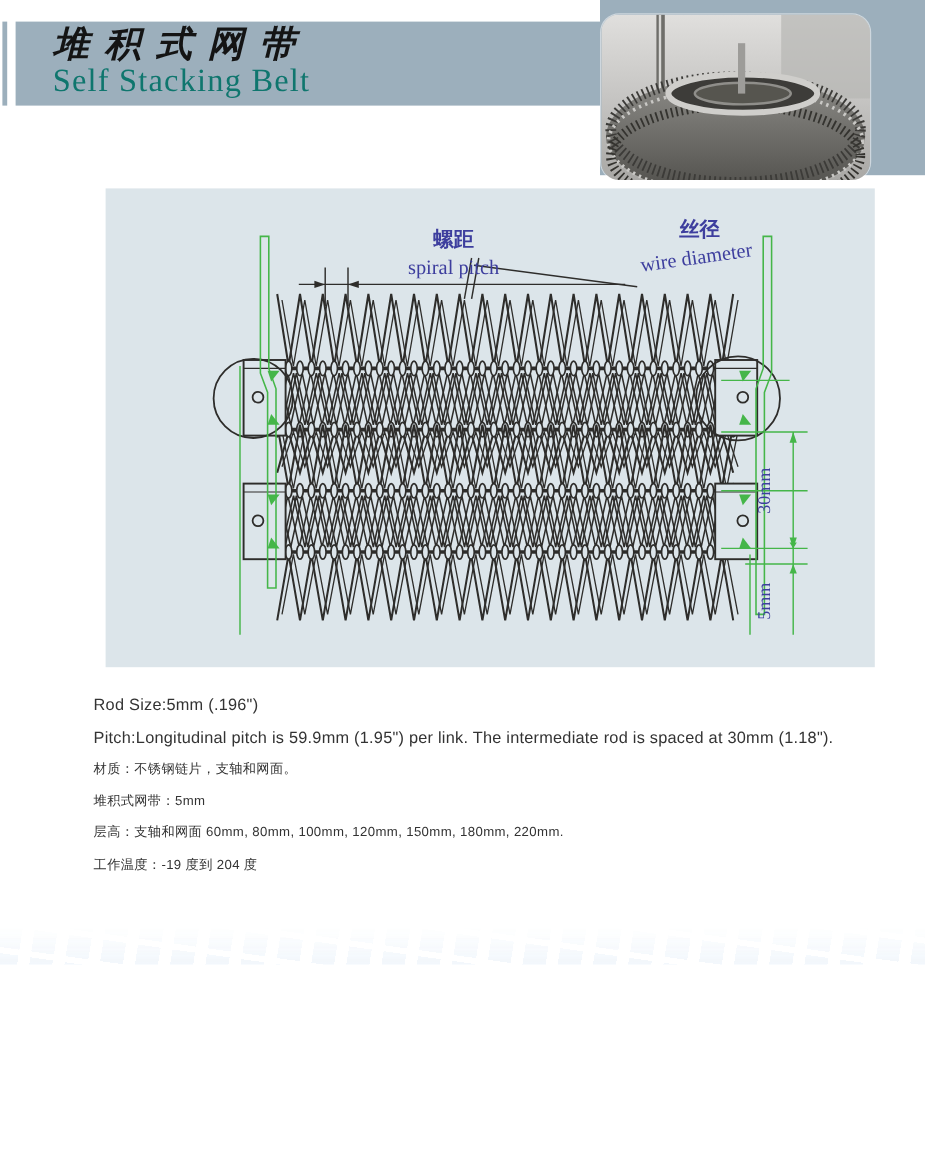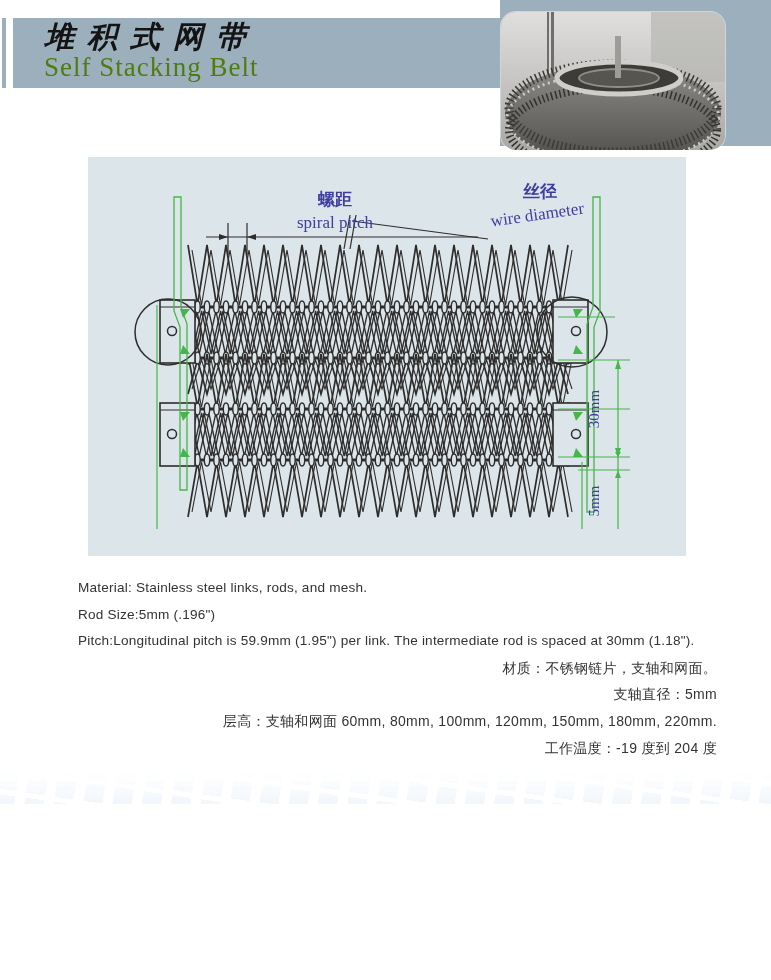--- a/index.html
+++ b/index.html
@@ -6,36 +6,36 @@
   #page{position:relative;width:771px;height:804px;background:#fff;overflow:hidden;
         font-family:"Liberation Sans",sans-serif;}
 
   
   .accent-stripe{position:absolute;left:2px;top:18px;width:4px;height:70px;}
   .header-band{position:absolute;left:13px;top:18px;right:0;height:70px;}
   .corner-band{position:absolute;right:0;top:0;width:271px;height:146px;}
   .title-zh{position:absolute;left:44px;top:17px;font-family:"DejaVu Serif",serif;
             font-weight:700;font-style:italic;font-size:30px;letter-spacing:13px;color:#141414;}
   .title-en{position:absolute;left:44px;top:52px;font-family:"Liberation Serif",serif;
-            font-size:27px;color:#4d7c0f;letter-spacing:1px;}
+            font-size:27px;color:#0f766e;letter-spacing:1px;}
   .photo{position:absolute;left:501px;top:12px;width:224px;height:138px;border-radius:15px;
          overflow:hidden;box-shadow:0 0 0 1px rgba(255,255,255,.5);}
 
   
   .diagram{position:absolute;left:88px;top:157px;width:598px;height:399px;background:#dce5ea;}
   .diagram svg{display:block}
   .dim-zh{font-family:"DejaVu Serif",serif;font-weight:700;font-size:17px;}
   .dim-en{font-family:"Liberation Serif",serif;font-size:17px;}
   .dim-mm{font-family:"Liberation Serif",serif;font-size:15px;}
 
   
   .specs{position:absolute;left:4px;top:575px;width:713px;z-index:2;}
   .specs p{margin:0;text-indent:74px;line-height:26.6px;font-size:13.6px;color:#333;
            text-align:justify;letter-spacing:.2px;}
-  .specs p.cjk{font-size:14px;text-align:right;letter-spacing:.3px;}
+  .specs p.cjk{font-size:11px;text-align:left;letter-spacing:.3px;}
 
   
   .watermark{position:absolute;left:0;right:0;top:772px;height:208px;z-index:1;opacity:.85;
     background-image:
       repeating-linear-gradient(8deg,#fff 0 5px,rgba(255,255,255,0) 5px 23px),
       repeating-linear-gradient(99deg,rgba(143,186,227,.55) 0 19px,rgba(143,186,227,0) 19px 29px);
     -webkit-mask-image:linear-gradient(to top,#000 40%,transparent 100%);
             mask-image:linear-gradient(to top,#000 40%,transparent 100%);}
 </style>
 </head>
@@ -69,21 +69,21 @@
       <ellipse cx="112" cy="102" rx="108" ry="50" fill="url(#drum)"></ellipse>
       <ellipse cx="112" cy="96" rx="104" ry="44" fill="none" stroke="#3c3b38" stroke-width="9" stroke-dasharray="1.5 2.8"></ellipse>
       <ellipse cx="112" cy="106" rx="106" ry="44" fill="none" stroke="#c9c8c5" stroke-width="3" stroke-dasharray="2 3.5"></ellipse>
       <ellipse cx="112" cy="118" rx="104" ry="42" fill="none" stroke="#34332f" stroke-width="8" stroke-dasharray="1.5 2.8"></ellipse>
       <ellipse cx="118" cy="66" rx="62" ry="16" fill="#3d3c39" stroke="#cfcecb" stroke-width="5"></ellipse>
       <ellipse cx="118" cy="66" rx="40" ry="9" fill="#56554f" stroke="#8f8e8a" stroke-width="2"></ellipse>
       <rect x="114" y="24" width="6" height="42" fill="#9d9c99"></rect>
     </svg>
   </div>
 
-  <div class="diagram" style="background: rgb(220, 229, 234);">
+  <div class="diagram" style="background: rgb(220, 229, 234); padding-left: 43px;">
     <svg id="mesh-svg" width="598" height="399" viewBox="0 0 598 399">
 
       <g id="gen">
           <path d="M100.0,88 L109.5,148 L119.0,88 L128.5,148 L138.0,88 L147.5,148 L157.0,88 L166.5,148 L176.0,88 L185.5,148 L195.0,88 L204.5,148 L214.0,88 L223.5,148 L233.0,88 L242.5,148 L252.0,88 L261.5,148 L271.0,88 L280.5,148 L290.0,88 L299.5,148 L309.0,88 L318.5,148 L328.0,88 L337.5,148 L347.0,88 L356.5,148 L366.0,88 L375.5,148 L385.0,88 L394.5,148 L404.0,88 L413.5,148 L423.0,88 L432.5,148 L442.0,88 L451.5,148 L461.0,88 L470.5,148 L480.0,88 " fill="none" stroke="#2e2d2b" stroke-width="1.7"></path>
           <path d="M104.0,93 L113.5,148 L123.0,93 L132.5,148 L142.0,93 L151.5,148 L161.0,93 L170.5,148 L180.0,93 L189.5,148 L199.0,93 L208.5,148 L218.0,93 L227.5,148 L237.0,93 L246.5,148 L256.0,93 L265.5,148 L275.0,93 L284.5,148 L294.0,93 L303.5,148 L313.0,93 L322.5,148 L332.0,93 L341.5,148 L351.0,93 L360.5,148 L370.0,93 L379.5,148 L389.0,93 L398.5,148 L408.0,93 L417.5,148 L427.0,93 L436.5,148 L446.0,93 L455.5,148 L465.0,93 L474.5,148 L484.0,93 " fill="none" stroke="#2e2d2b" stroke-width="1.1"></path>
           <path d="M100.0,237 L109.5,203 L119.0,237 L128.5,203 L138.0,237 L147.5,203 L157.0,237 L166.5,203 L176.0,237 L185.5,203 L195.0,237 L204.5,203 L214.0,237 L223.5,203 L233.0,237 L242.5,203 L252.0,237 L261.5,203 L271.0,237 L280.5,203 L290.0,237 L299.5,203 L309.0,237 L318.5,203 L328.0,237 L337.5,203 L347.0,237 L356.5,203 L366.0,237 L375.5,203 L385.0,237 L394.5,203 L404.0,237 L413.5,203 L423.0,237 L432.5,203 L442.0,237 L451.5,203 L461.0,237 L470.5,203 L480.0,237 " fill="none" stroke="#2e2d2b" stroke-width="1.7"></path>
           <path d="M104.0,232 L113.5,203 L123.0,232 L132.5,203 L142.0,232 L151.5,203 L161.0,232 L170.5,203 L180.0,232 L189.5,203 L199.0,232 L208.5,203 L218.0,232 L227.5,203 L237.0,232 L246.5,203 L256.0,232 L265.5,203 L275.0,232 L284.5,203 L294.0,232 L303.5,203 L313.0,232 L322.5,203 L332.0,232 L341.5,203 L351.0,232 L360.5,203 L370.0,232 L379.5,203 L389.0,232 L398.5,203 L408.0,232 L417.5,203 L427.0,232 L436.5,203 L446.0,232 L455.5,203 L465.0,232 L474.5,203 L484.0,232 " fill="none" stroke="#2e2d2b" stroke-width="1.1"></path>
           <path d="M97.0,154 L106.5,197 L116.0,154 L125.5,197 L135.0,154 L144.5,197 L154.0,154 L163.5,197 L173.0,154 L182.5,197 L192.0,154 L201.5,197 L211.0,154 L220.5,197 L230.0,154 L239.5,197 L249.0,154 L258.5,197 L268.0,154 L277.5,197 L287.0,154 L296.5,197 L306.0,154 L315.5,197 L325.0,154 L334.5,197 L344.0,154 L353.5,197 L363.0,154 L372.5,197 L382.0,154 L391.5,197 L401.0,154 L410.5,197 L420.0,154 L429.5,197 L439.0,154 L448.5,197 L458.0,154 L467.5,197 L477.0,154 L486.5,197 " fill="none" stroke="#2e2d2b" stroke-width="1.3"></path>
           <path d="M101.8,154 L111.3,197 L120.8,154 L130.3,197 L139.8,154 L149.3,197 L158.8,154 L168.3,197 L177.8,154 L187.3,197 L196.8,154 L206.3,197 L215.8,154 L225.3,197 L234.8,154 L244.3,197 L253.8,154 L263.3,197 L272.8,154 L282.3,197 L291.8,154 L301.3,197 L310.8,154 L320.3,197 L329.8,154 L339.3,197 L348.8,154 L358.3,197 L367.8,154 L377.3,197 L386.8,154 L396.3,197 L405.8,154 L415.3,197 L424.8,154 L434.3,197 L443.8,154 L453.3,197 L462.8,154 L472.3,197 L481.8,154 " fill="none" stroke="#2e2d2b" stroke-width="1.3"></path>
           <path d="M99.4,197 L108.9,154 L118.4,197 L127.9,154 L137.4,197 L146.9,154 L156.4,197 L165.9,154 L175.4,197 L184.9,154 L194.4,197 L203.9,154 L213.4,197 L222.9,154 L232.4,197 L241.9,154 L251.4,197 L260.9,154 L270.4,197 L279.9,154 L289.4,197 L298.9,154 L308.4,197 L317.9,154 L327.4,197 L336.9,154 L346.4,197 L355.9,154 L365.4,197 L374.9,154 L384.4,197 L393.9,154 L403.4,197 L412.9,154 L422.4,197 L431.9,154 L441.4,197 L450.9,154 L460.4,197 L469.9,154 L479.4,197 L488.9,154 " fill="none" stroke="#2e2d2b" stroke-width="1.3"></path>
@@ -321,23 +321,22 @@
       <text class="dim-zh" x="247" y="48" fill="#3d3e9e" text-anchor="middle">螺距</text>
       <text class="dim-en" x="247" y="71" fill="#3d3e9e" text-anchor="middle">spiral pitch</text>
       <text class="dim-zh" x="452" y="40" fill="#3d3e9e" text-anchor="middle">丝径</text>
       <text class="dim-en" x="450" y="63" fill="#3d3e9e" text-anchor="middle" transform="rotate(-8 450 63)">wire diameter</text>
       <text class="dim-mm" x="511" y="252" fill="#3d3e9e" text-anchor="middle" transform="rotate(-90 511 252)">30mm</text>
       <text class="dim-mm" x="511" y="344" fill="#3d3e9e" text-anchor="middle" transform="rotate(-90 511 344)">5mm</text>
     </svg>
   </div>
 
   <div class="specs">
-    <p>Material: Stainless steel links, rods, and mesh.</p>
     <p>Rod Size:5mm (.196")</p>
     <p>Pitch:Longitudinal pitch is 59.9mm (1.95") per link. The intermediate rod is spaced at 30mm (1.18").</p>
     <p class="cjk">材质：不锈钢链片，支轴和网面。</p>
-    <p class="cjk">支轴直径：5mm</p>
+    <p class="cjk">堆积式网带：5mm</p>
     <p class="cjk">层高：支轴和网面 60mm, 80mm, 100mm, 120mm, 150mm, 180mm, 220mm.</p>
     <p class="cjk">工作温度：-19 度到 204 度</p>
   </div>
 
   <div class="watermark"></div>
 </div>
 
 </body></html>

